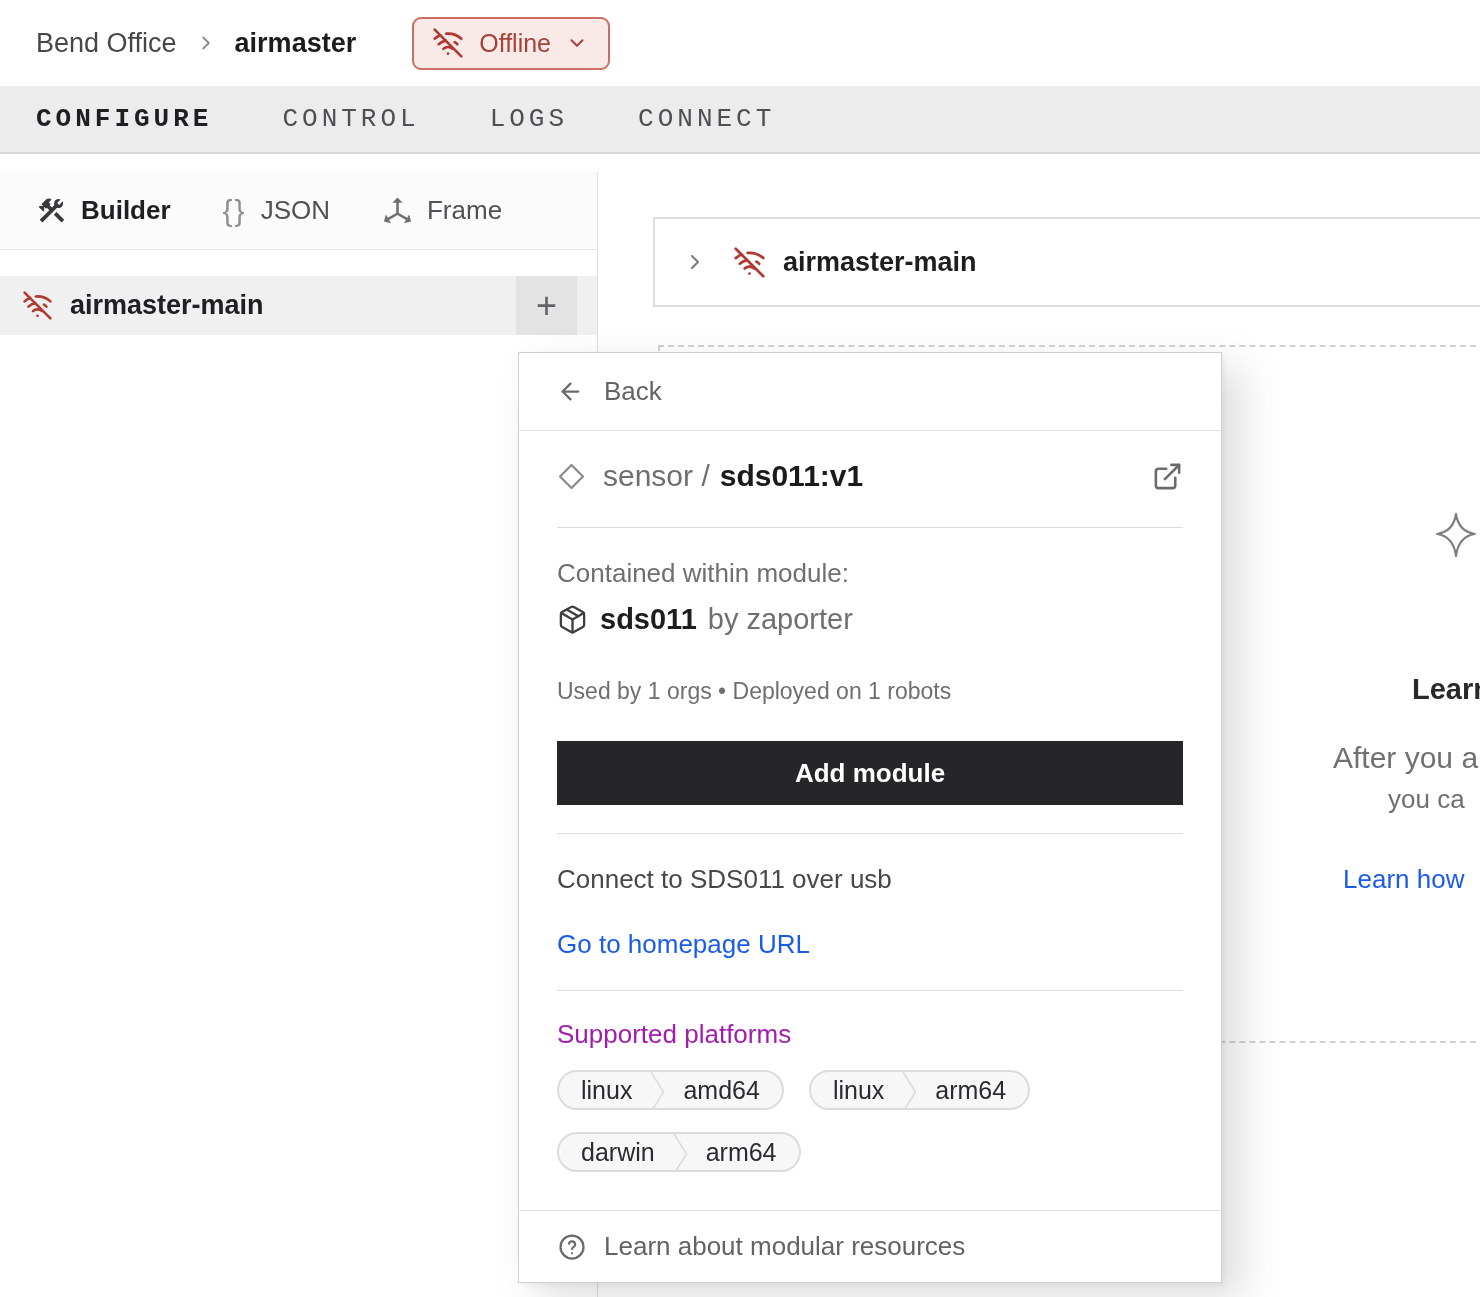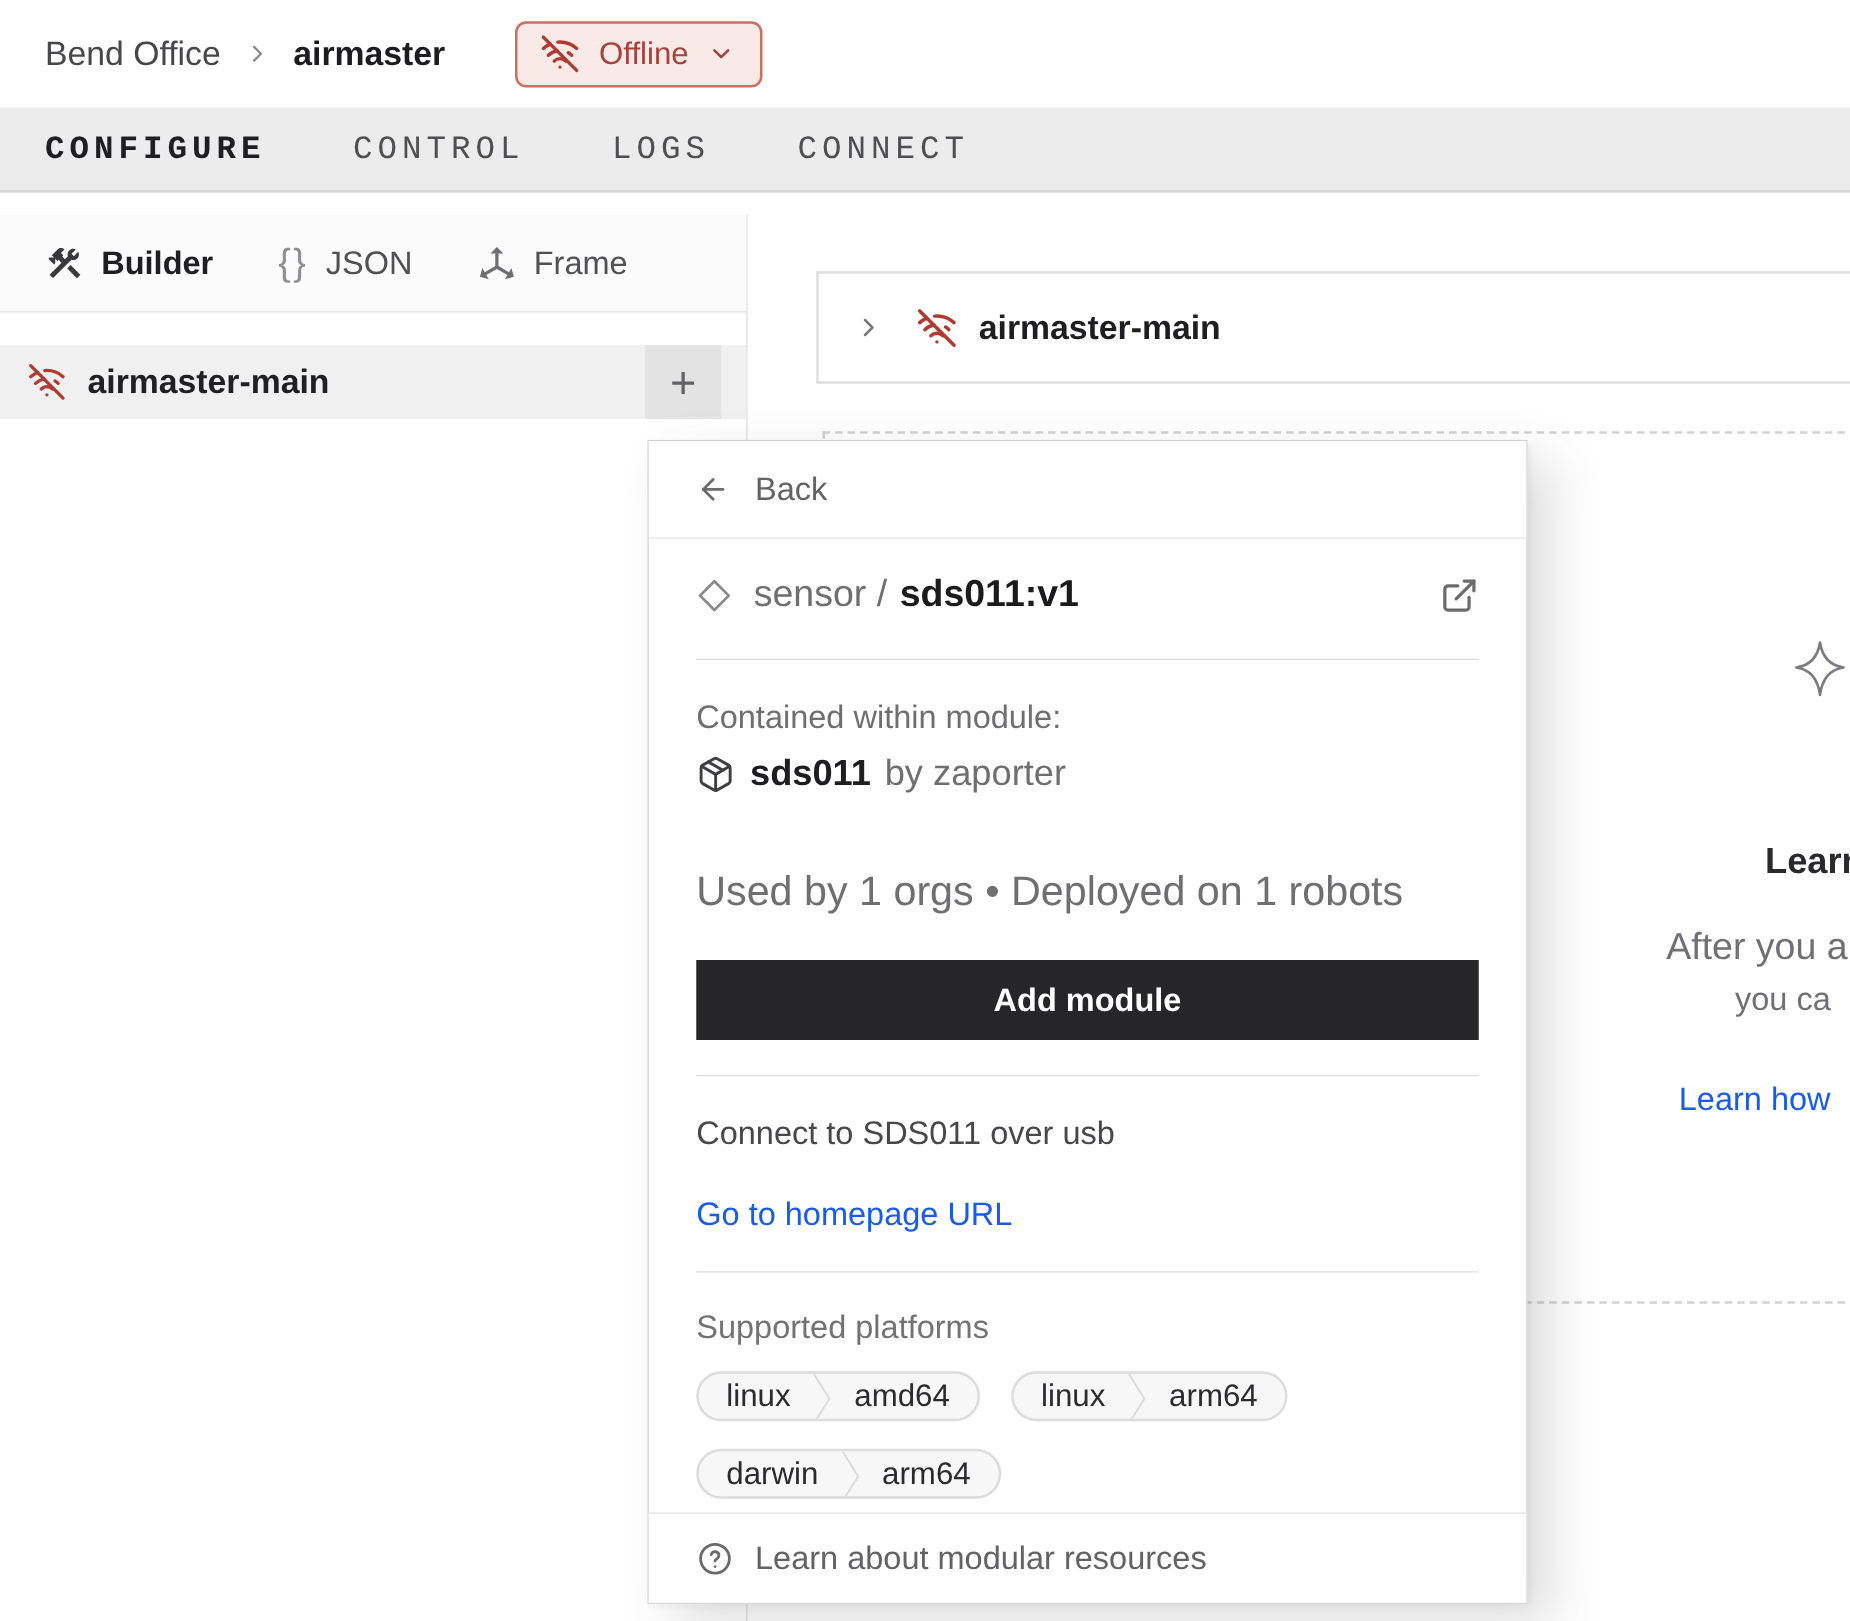--- a/index.html
+++ b/index.html
@@ -88,31 +88,31 @@
   .hr { border-top:1px solid #dcdcdc; }
   .hr.h1 { margin-top:34px; }
   .hr.h2 { margin-top:28px; }
   .hr.h3 { margin-top:30px; }
 
   .contained { margin-top:30px; font-size:26px; color:#6f6f71; }
   .module-line { margin-top:14px; display:flex; align-items:center; }
   .module-line .pkg { width:31px; height:31px; color:#3f3f41; flex:none; }
   .module-line .mn { margin-left:12px; font-size:29px; font-weight:700; color:#1e1e20; }
   .module-line .ma { margin-left:11px; font-size:29px; color:#6f6f71; }
-  .usage { margin-top:58px; font-size:33px; color:#6f6f71; }
+  .usage { margin-top:42px; font-size:23px; color:#6f6f71; }
 
   .add-module { margin-top:36px; width:100%; height:64px; background:var(--button-dark); color:#fff;
     border:none; font-size:26px; font-weight:700; cursor:pointer;
     font-family:"Liberation Sans","DejaVu Sans",sans-serif; }
 
   .desc { margin-top:30px; font-size:26px; color:#48484a; }
   .homepage { display:inline-block; margin-top:34px; font-size:26px; color:var(--link-blue);
     text-decoration:none; cursor:pointer; font-weight:500; }
 
-  .plat-label { margin-top:28px; font-size:26px; color:#737373; }
+  .plat-label { margin-top:28px; font-size:26px; color:#a21caf; }
   .chips { margin-top:20px; display:flex; flex-wrap:wrap; gap:22px 25px; }
   .chip { display:flex; height:40px; background:#f7f7f7;
     border:2px solid #dcdcdc; border-radius:22px; overflow:hidden; }
   .chip .seg { padding:0 22px; font-size:25px; color:#2b2b2d; line-height:36px; }
   .chip .seg + svg + .seg { padding-left:18px; }
   .chip-sep { width:15px; height:40px; flex:none; margin-left:-4px; }
 
   .popup-footer { position:absolute; left:0; right:0; bottom:0; height:72px; background:#fff;
     border:none; border-top:1px solid #e2e2e2; display:flex; align-items:center; padding-left:38px;
     gap:17px; cursor:pointer; }

